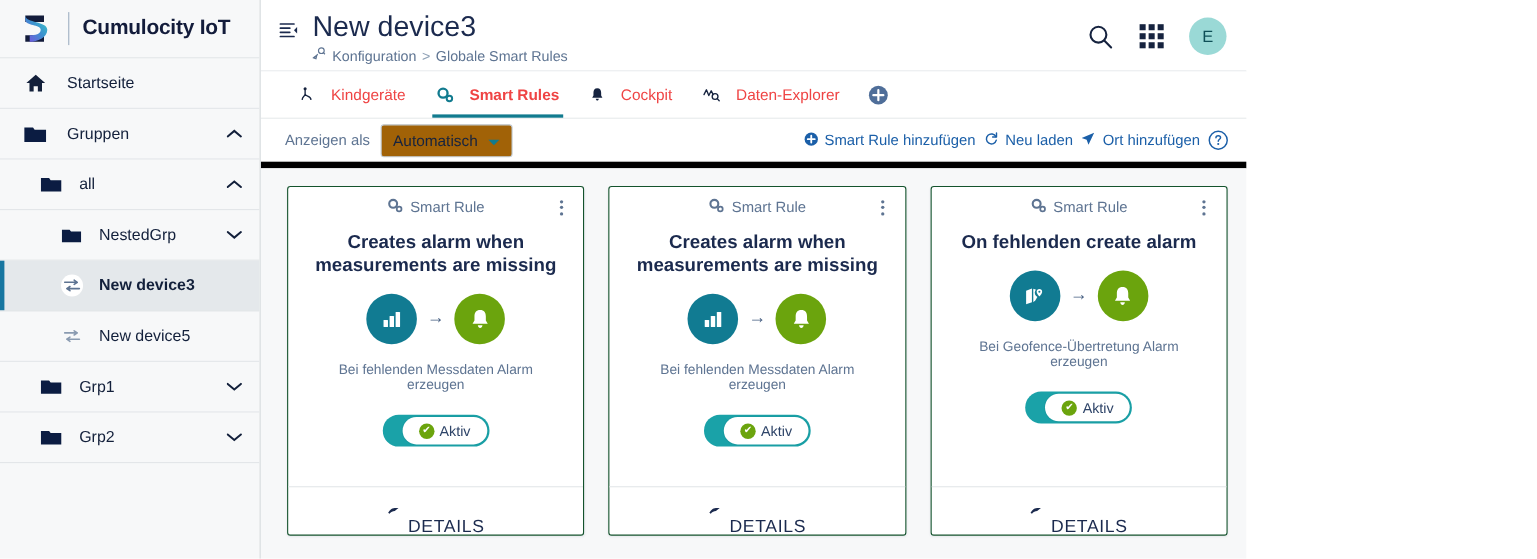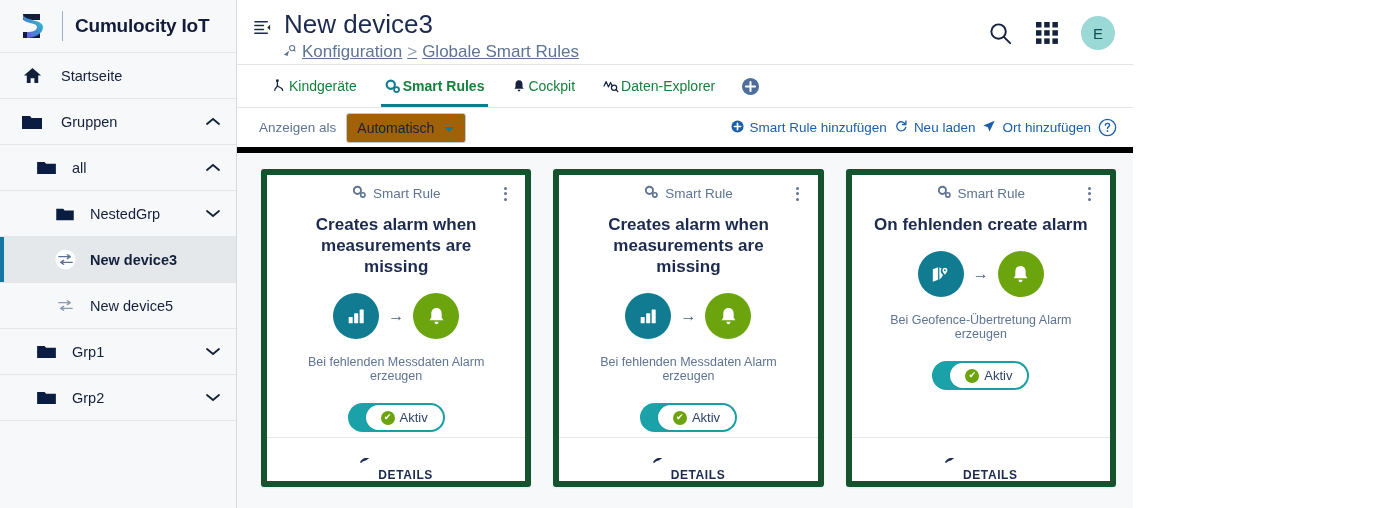--- a/index.html
+++ b/index.html
@@ -85,43 +85,43 @@
     margin-top: 9px; margin-right: 12px; cursor: pointer;
     color: #1b2a4e;
   }
   .title-block { flex: 1 1 auto; min-width: 0; }
   .page-title {
     font-size: 26px; color: #1b2a4e; line-height: 31px;
     white-space: nowrap;
   }
   .breadcrumb {
     display: flex; align-items: center; gap: 5px;
-    font-size: 17px; color: #5e7492; margin-top: 2px; text-decoration: underline;
+    font-size: 13px; color: #5e7492; margin-top: 2px;
   }
   .breadcrumb .sep { color: #8fa1b6; }
   .header-actions {
     display: flex; align-items: center; gap: 22px; margin-top: 7px;
   }
   .hdr-icon { cursor: pointer; color: #16233f; display: flex; }
   .avatar {
     width: 34px; height: 34px; border-radius: 50%;
     background: #9ad9d6; color: #0e4f57;
     display: flex; align-items: center; justify-content: center;
     font-size: 15px; cursor: pointer;
   }
 
   
   .tabs {
     height: 43px; display: flex; align-items: stretch;
     padding-left: 22px; gap: 0;
     border-bottom: 1px solid #e3e6e9; background: #fff;
   }
   .tab {
-    display: flex; align-items: center; gap: 2px;
-    padding: 0 14px; font-size: 14px; color: #15803d;
+    display: flex; align-items: center; gap: 14px;
+    padding: 0 14px; font-size: 14px; color: #ef4444;
     cursor: pointer; position: relative;
   }
   .tab.active { font-weight: bold; }
   .tab.active::after {
     content: ""; position: absolute; left: 10px; right: 10px; bottom: 0;
     height: 3px; background: #127b8f;
   }
   .tab .tico { display: flex; align-items: center; }
   .tab-add {
     display: flex; align-items: center; padding: 0 12px; cursor: pointer;
@@ -154,21 +154,21 @@
   
   .content {
     flex: 1 1 auto; background: #f7f8f9;
     padding: 16px 17px 0 24px;
     display: flex; gap: 22px; align-items: flex-start;
     overflow: hidden;
   }
   .card {
     flex: 1 1 0; min-width: 0;
     background: #fff;
-    border: 6px solid #14532d;
+    border: 1px solid #14532d;
     border-radius: 3px;
     box-shadow: 0 1px 2px rgba(20,40,70,0.07);
     display: flex; flex-direction: column;
     height: 318px;
   }
   .card-head {
     display: flex; align-items: center;
     padding: 10px 12px 0 12px;
   }
   .card-type {
@@ -221,21 +221,21 @@
     background: #6ba40d; color: #fff;
     display: flex; align-items: center; justify-content: center;
     font-size: 9px; line-height: 1;
   }
   .card-foot {
     border-top: 1px solid #e3e6e9;
     height: 44px; display: flex; align-items: center; justify-content: center;
     gap: 7px; cursor: pointer;
   }
   .details-text {
-    font-size: 12px; font-weight: bold; color: #1b2a4e; letter-spacing: 0.6px; margin-top: 30px;
+    font-size: 16px; font-weight: normal; color: #1b2a4e; letter-spacing: 0.6px; margin-top: 30px;
   }
 </style>
 </head>
 <body>
 
 <div class="app">
 
   <div class="sidebar">
 
     <div class="brand">

